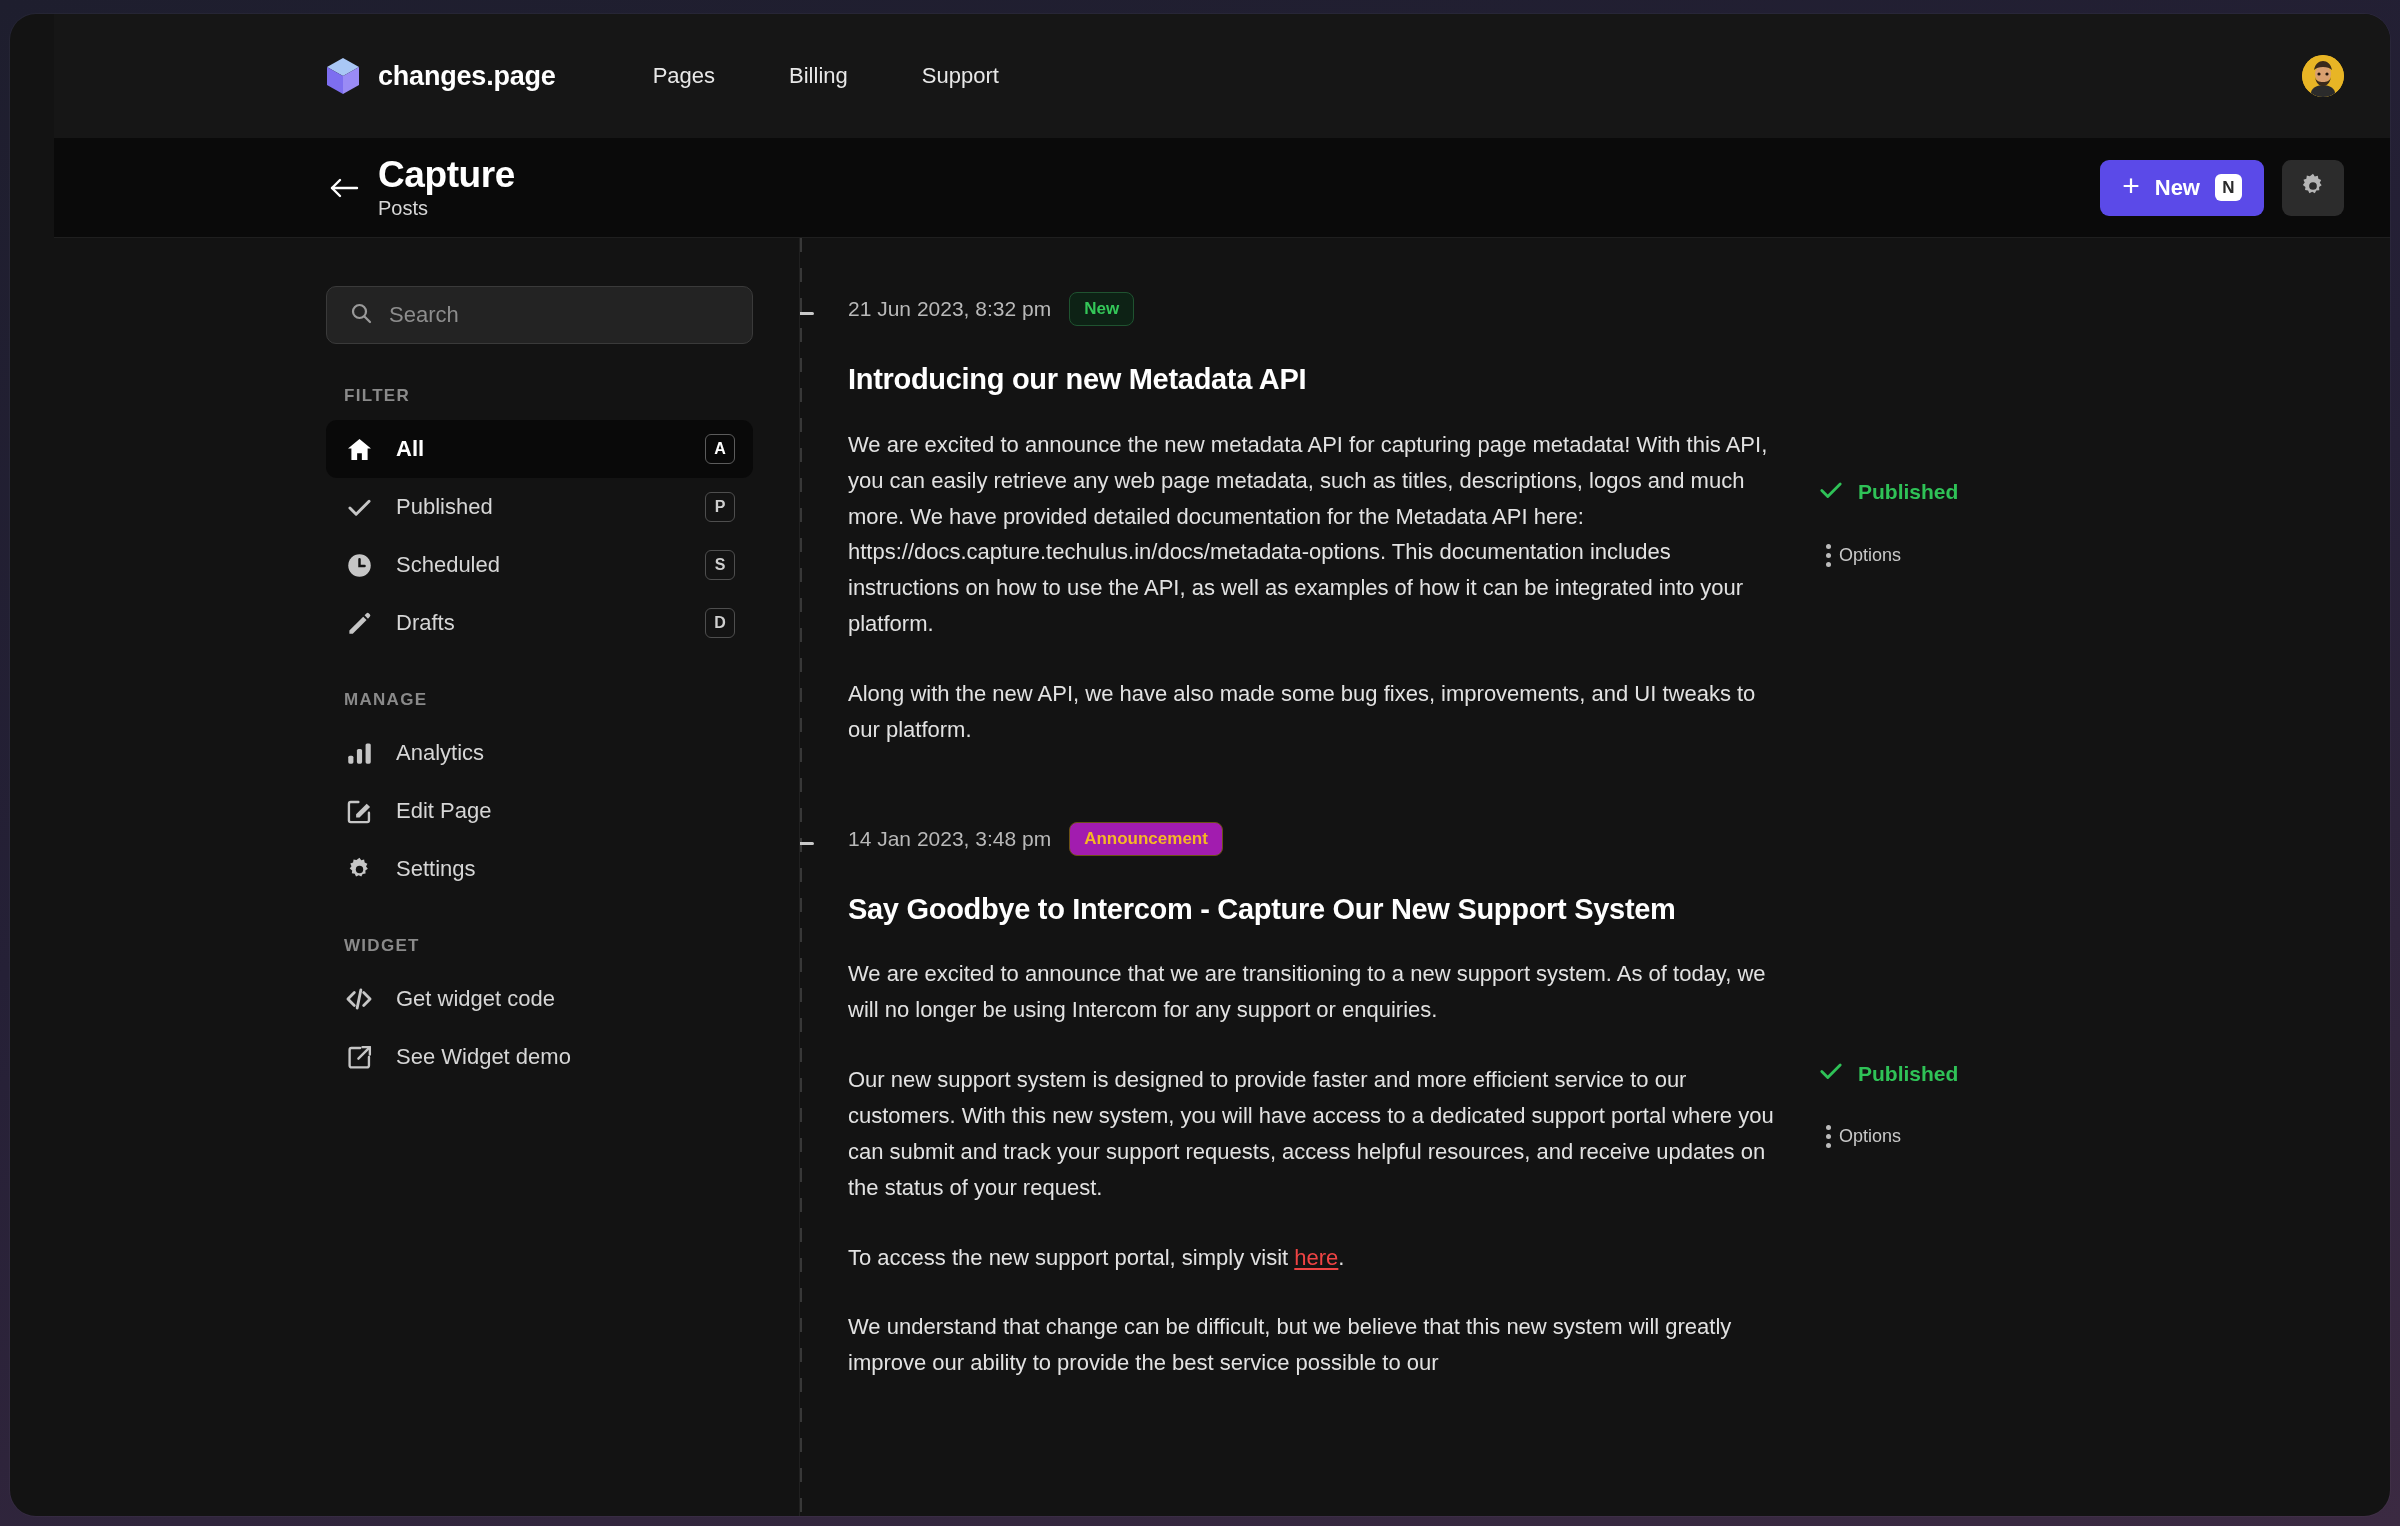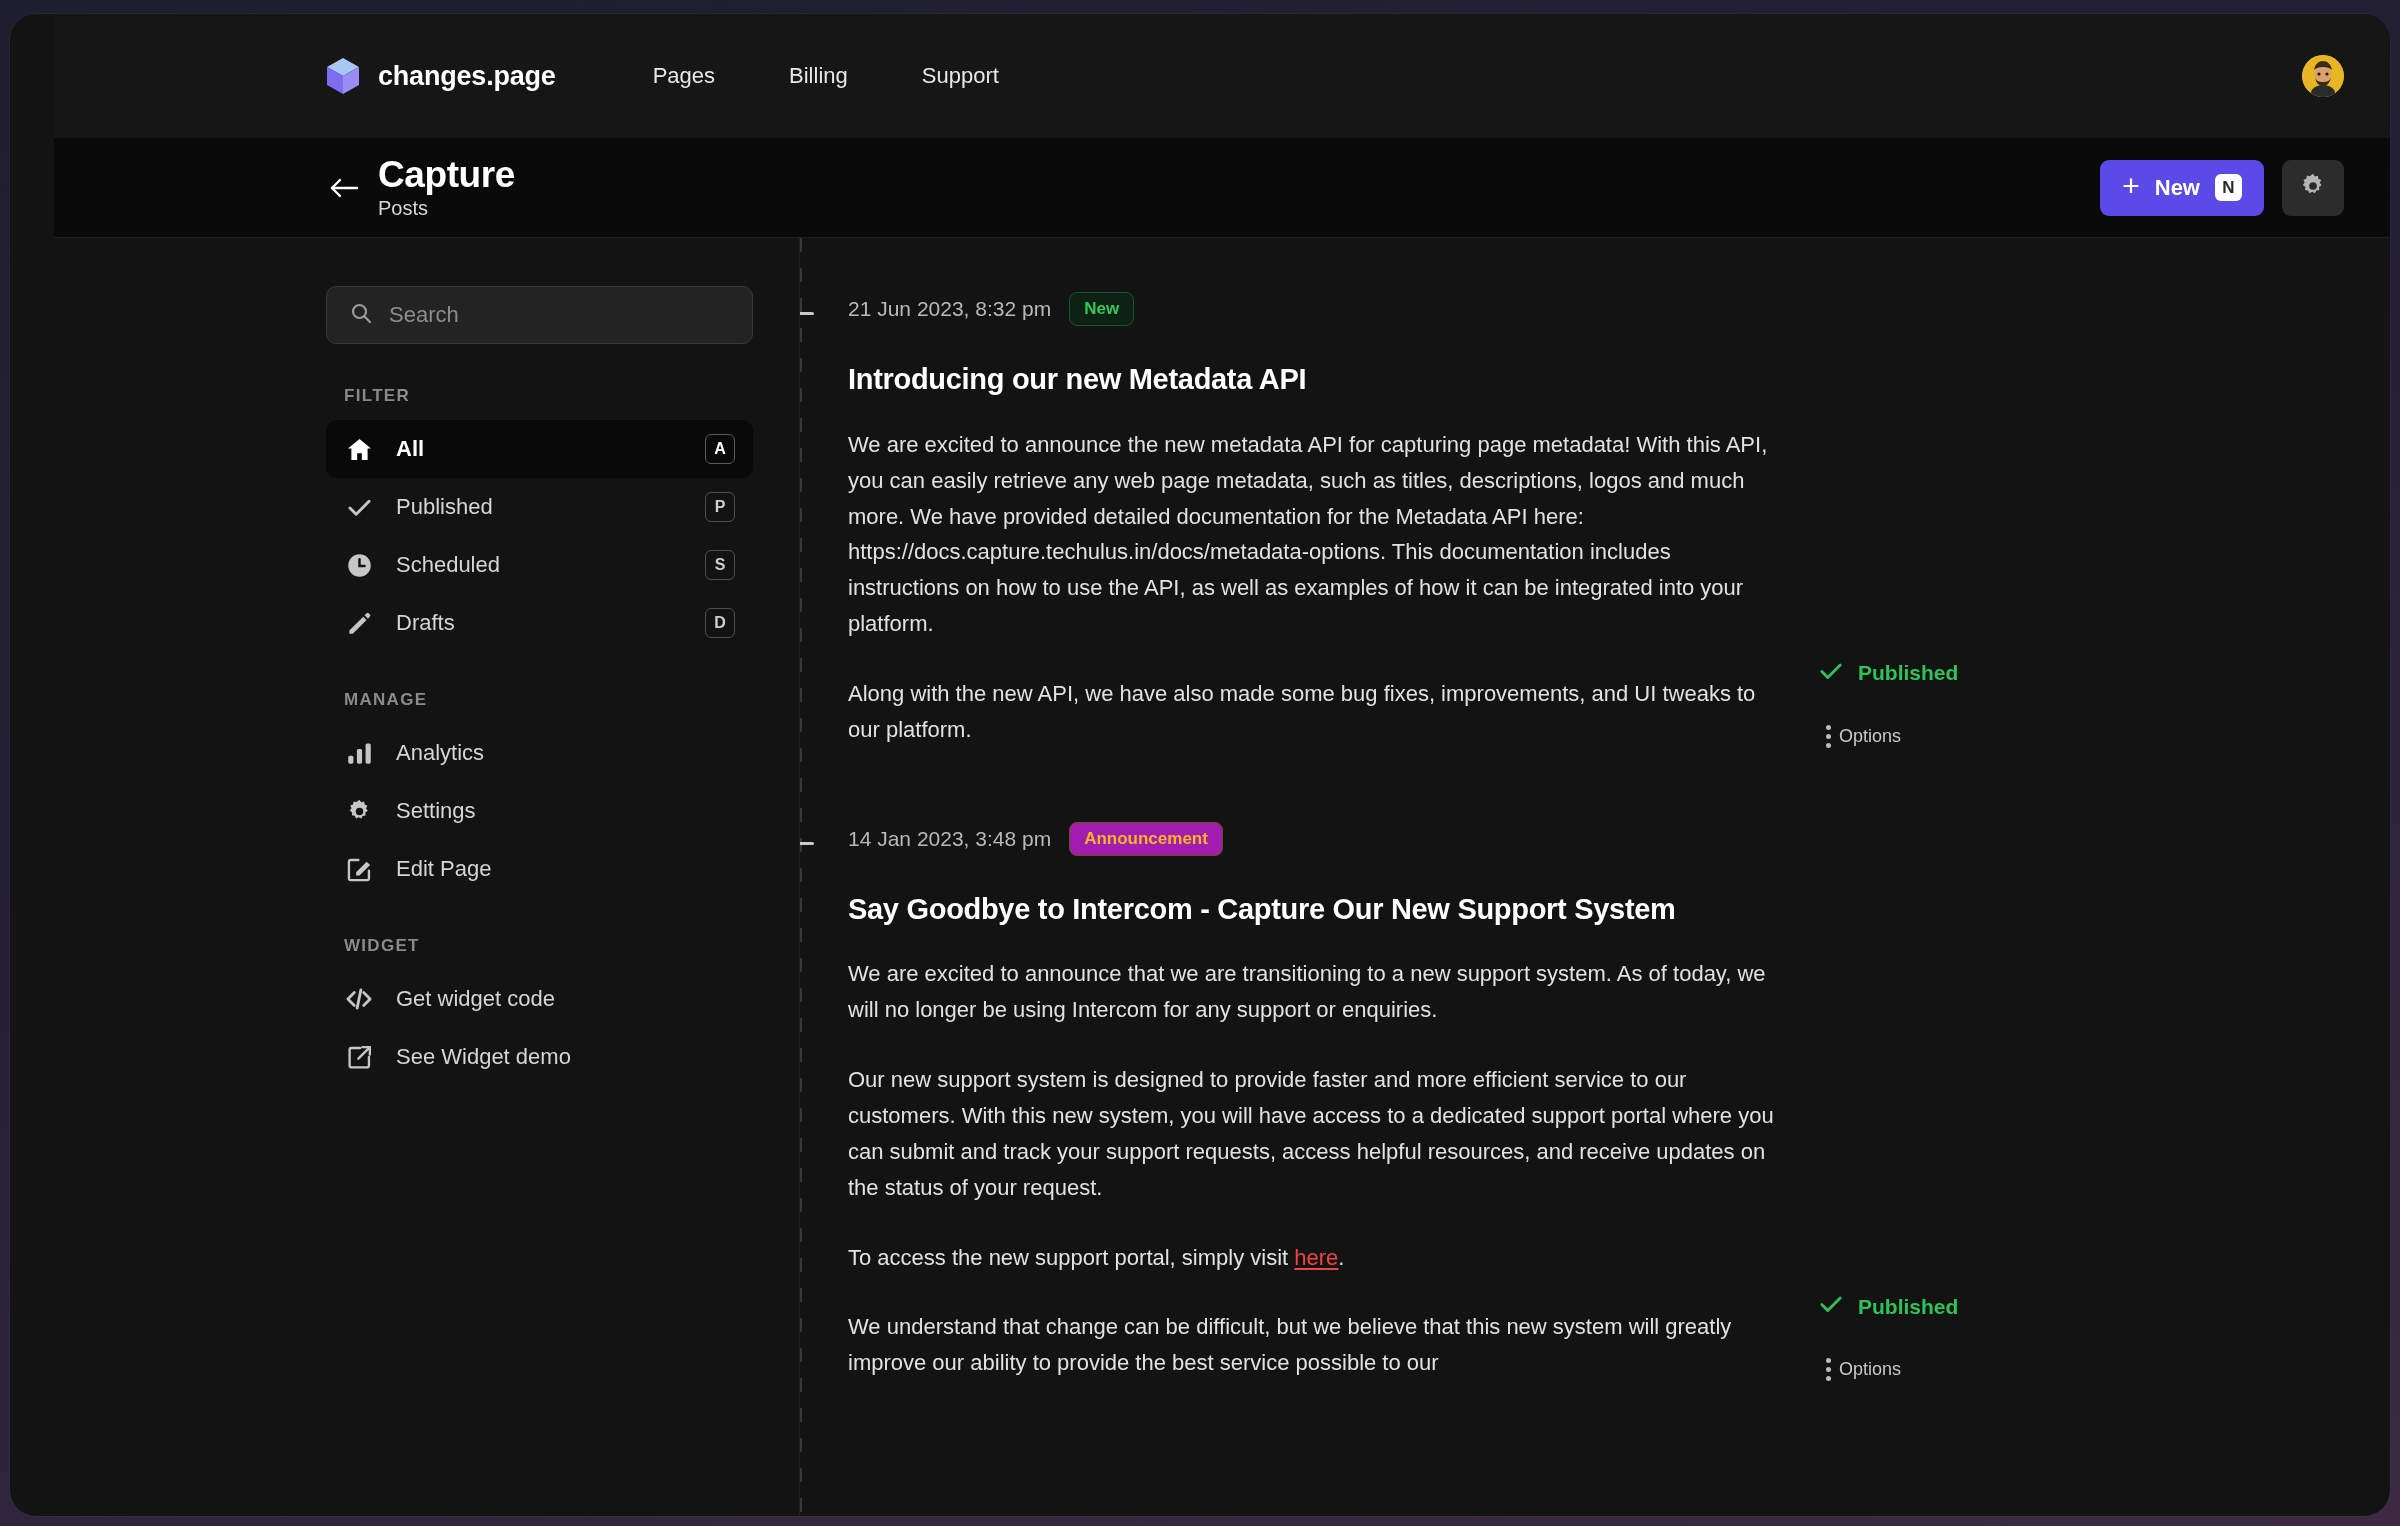--- a/index.html
+++ b/index.html
@@ -256,21 +256,21 @@
     position: absolute;
     left: -12px;
     top: 20px;
     width: 26px;
     height: 3px;
     background: #c9c9c9;
     border-radius: 2px;
   }
   .post-row {
     display: flex;
-    align-items: flex-end;
+    align-items: center;
   }
   .post-main { flex: 1; max-width: 930px; }
   .post-meta {
     display: flex;
     align-items: center;
     gap: 18px;
     margin-bottom: 36px;
   }
   .post-date {
     font-size: 21px;
@@ -473,36 +473,36 @@
               <rect x="2" y="14" width="4.6" height="7" rx="1.4"></rect>
               <rect x="9.7" y="8" width="4.6" height="13" rx="1.4"></rect>
               <rect x="17.4" y="3" width="4.6" height="18" rx="1.4"></rect>
             </svg>
           </span>
           <span class="sb-label">Analytics</span>
         </div>
 
         <div class="sb-item">
           <span class="sb-ico">
+            <svg width="27" height="27" viewBox="0 0 24 24" fill="none" stroke="currentColor" stroke-width="2.1" stroke-linecap="round" stroke-linejoin="round">
+              <path d="M11 3.6H4.2A1.6 1.6 0 002.6 5.2v14.6A1.6 1.6 0 004.2 21.4h14.6a1.6 1.6 0 001.6-1.6V13"></path>
+              <path d="M9 14.4l9.4-9.4 3 3L12 17.4H9z" fill="currentColor" stroke="none"></path>
+            </svg>
+          </span>
+          <span class="sb-label">Edit Page</span>
+        </div>
+
+        <div class="sb-item">
+          <span class="sb-ico">
             <svg width="27" height="27" viewBox="0 0 24 24" fill="currentColor">
               <path d="M12 1.6l1.5 2.2 2.6-.6.5 2.6 2.4 1.1-1.2 2.4 1.6 2.1-2.2 1.5.2 2.7-2.6.3-1.2 2.4-2.3-1.3-2.4 1.2-1.1-2.4-2.6-.4.3-2.6-2.2-1.6 1.6-2.1-1.1-2.4 2.5-1 .4-2.6 2.6.5z"></path>
               <circle cx="12" cy="12" r="3.3" fill="#131313"></circle>
             </svg>
           </span>
           <span class="sb-label">Settings</span>
-        </div>
-
-        <div class="sb-item">
-          <span class="sb-ico">
-            <svg width="27" height="27" viewBox="0 0 24 24" fill="none" stroke="currentColor" stroke-width="2.1" stroke-linecap="round" stroke-linejoin="round">
-              <path d="M11 3.6H4.2A1.6 1.6 0 002.6 5.2v14.6A1.6 1.6 0 004.2 21.4h14.6a1.6 1.6 0 001.6-1.6V13"></path>
-              <path d="M9 14.4l9.4-9.4 3 3L12 17.4H9z" fill="currentColor" stroke="none"></path>
-            </svg>
-          </span>
-          <span class="sb-label">Edit Page</span>
         </div>
       </div>
 
       <div class="sb-group">
         <div class="sb-group-label">WIDGET</div>
 
         <div class="sb-item">
           <span class="sb-ico">
             <svg width="28" height="28" viewBox="0 0 24 24" fill="none" stroke="currentColor" stroke-width="2.4" stroke-linecap="round" stroke-linejoin="round">
               <path d="M8 6.5L2.5 12 8 17.5"></path>

